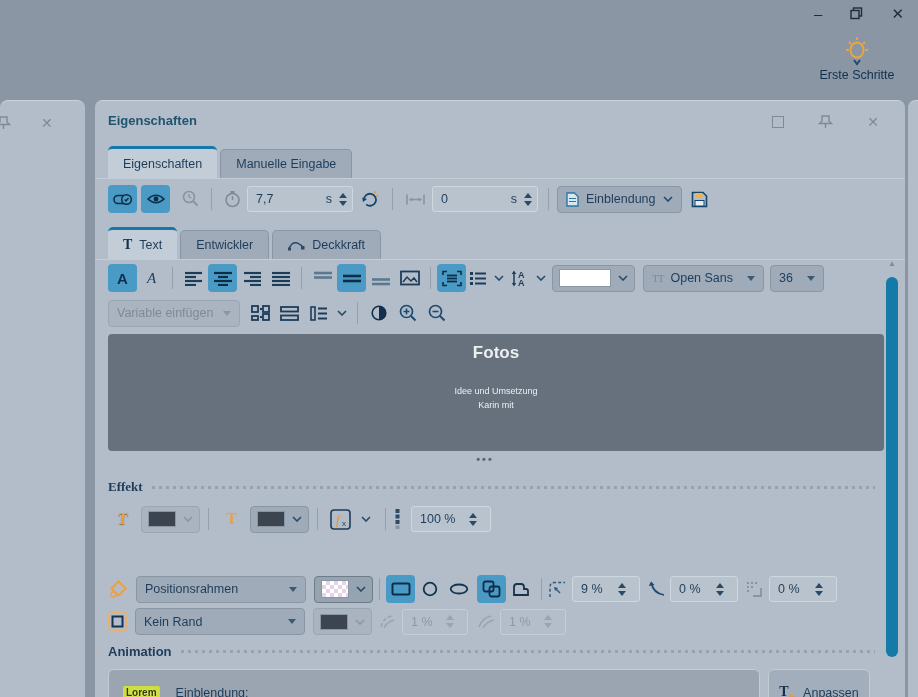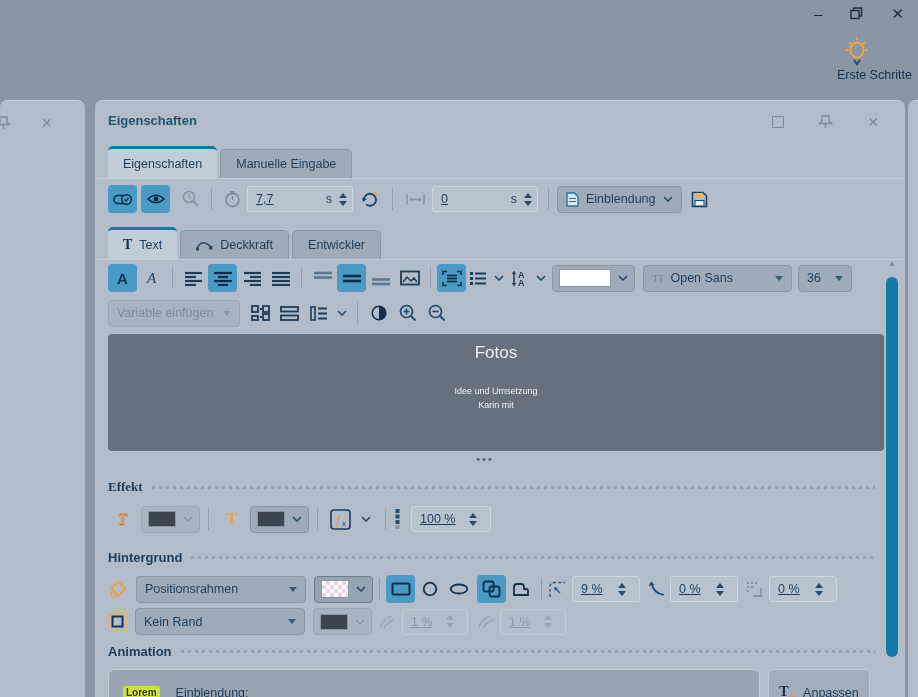--- a/index.html
+++ b/index.html
@@ -3,21 +3,21 @@
 <meta charset="utf-8">
 <style>
   html,body{margin:0;padding:0;}
   body{width:918px;height:697px;overflow:hidden;background:#8a96a4;
        font-family:"Liberation Sans",sans-serif;color:#1d3c5a;position:relative;}
   svg{display:block;}
   
   .topbar{position:absolute;top:0;left:0;right:0;height:100px;}
   .winbtns{position:absolute;top:6px;right:14px;display:flex;gap:28px;align-items:center;color:#222c38;}
   .winbtn{font-size:15px;line-height:15px;cursor:default;}
-  .erste{position:absolute;top:36px;right:6px;width:110px;text-align:right;}
+  .erste{position:absolute;top:36px;right:6px;width:110px;text-align:center;}
   .erste .lbl{font-size:12.5px;color:#12304e;margin-top:2px;}
   
   .leftpanel{position:absolute;left:0;top:100px;width:85px;height:597px;background:#b3bdc9;
              border-radius:8px 8px 0 0;border-top:1px solid #c9d3dc;}
   .lp-icons{display:flex;align-items:center;gap:30px;margin:14px 0 0 -4px;color:#7e8a98;}
   .rightstrip{position:absolute;left:908px;top:100px;width:10px;height:597px;background:#b3bdc9;
               border-radius:8px 0 0 0;border-top:1px solid #c9d3dc;}
   .panel{position:absolute;left:95px;top:100px;width:810px;height:597px;background:#b3bdc9;
          border-radius:8px 8px 0 0;border-top:1px solid #c9d3dc;overflow:hidden;}
   .ptitle{position:absolute;left:13px;top:12px;font-size:13px;font-weight:bold;color:#20546f;}
@@ -32,21 +32,21 @@
   .tab.inactive{background:#9fabb9;border:1px solid #8997a5;border-bottom:none;margin-left:3px;}
   .tabline{position:absolute;left:0;right:0;top:77px;height:1px;background:#c3cdd7;}
   .tabline2{position:absolute;left:0;right:0;top:158px;height:1px;background:#c3cdd7;}
   
   .row{position:absolute;left:13px;display:flex;align-items:center;}
   .tbtn{min-width:29px;height:28px;border-radius:4px;display:flex;align-items:center;justify-content:center;}
   .tbtn.on{background:#4a9ac6;}
   .sep{width:1px;height:22px;background:#94a0ae;margin:0 6px;}
   .field{background:#b9c3cd;border:1px solid #cdd7df;border-radius:3px;height:26px;display:flex;
          align-items:center;padding:0 5px 0 8px;font-size:12.5px;color:#1d3c5a;box-sizing:border-box;}
-  .field input{border:none;background:transparent;font:inherit;color:inherit;padding:0;width:100%;outline:none;text-decoration:underline;}
+  .field input{border:none;background:transparent;font:inherit;color:inherit;padding:0;width:100%;outline:none;}
   .field .unit{margin:0 4px 0 auto;}
   .field.dis{color:#8d99a7;border-color:#c3cdd7;background:#b4becA;}
   .field.dis input{color:#8d99a7;}
   .spin{display:flex;flex-direction:column;gap:3px;margin-left:3px;}
   .spin i{width:0;height:0;border-left:4px solid transparent;border-right:4px solid transparent;}
   .spin .up{border-bottom:5px solid #2a4a66;}
   .spin .dn{border-top:5px solid #2a4a66;}
   .dis .spin .up{border-bottom-color:#98a4b0;}
   .dis .spin .dn{border-top-color:#98a4b0;}
   .dd{background:#9fabb9;border:1px solid #8997a5;border-radius:4px;height:27px;display:flex;
@@ -67,21 +67,21 @@
   .glowT{font-family:"Liberation Serif",serif;font-style:italic;font-weight:bold;font-size:17px;
          color:#e8a04c;text-shadow:0 1px 1px #9c6a28;}
   .outT{font-family:"Liberation Serif",serif;font-weight:bold;font-size:16px;color:#e8a04c;}
   .serifT{font-family:"Liberation Serif",serif;font-weight:bold;font-size:14px;color:#12304e;}
   .tfx{font-family:"Liberation Serif",serif;font-weight:bold;font-size:14px;color:#12304e;}
   .tfx sub{color:#e8962c;font-size:9px;font-style:italic;}
   .hotbox{border:1.5px solid #e8b06c;border-radius:3px;padding:2px;display:flex;}
   
   .preview{position:absolute;left:13px;top:233px;width:776px;height:117px;background:#67717e;
            border-radius:4px;text-align:center;color:#edeff1;}
-  .pv-title{font-weight:normal;font-size:17px;margin-top:9px;}
+  .pv-title{font-weight:bold;font-size:17px;margin-top:9px;}
   .pv-sub{font-size:9px;margin-top:7px;}
   .pv-l3{font-size:9px;margin-top:23px;}
   .pv-l4{font-size:9px;margin-top:4px;}
   .expander{position:absolute;left:0;right:30px;top:352px;text-align:center;color:#5a6674;
             font-size:11px;letter-spacing:2px;font-weight:bold;}
   
   .sec{position:absolute;left:13px;right:30px;display:flex;align-items:center;}
   .sec b{font-size:13px;color:#1d3c5a;white-space:nowrap;}
   .dots{flex:1;height:3px;margin-left:9px;
         background:repeating-linear-gradient(90deg,#97a2ae 0 3px,transparent 3px 7px);}
@@ -252,29 +252,29 @@
     </span>
   </div>
 
   <div class="tabline2"></div>
   <div class="tabs" style="top:126px;">
     <div class="tab active">
       <span class="serifT">T</span>
       <span>Text</span>
     </div>
     <div class="tab inactive">
+      <span>Entwickler</span>
+    </div>
+    <div class="tab inactive">
       <svg width="17" height="13" viewBox="0 0 17 13">
           <path d="M1,10 C4,2 9,2 15,8" fill="none" stroke="#2a4a66" stroke-width="1.6"></path>
           <rect x="0" y="8.5" width="3" height="3" fill="#2a4a66"></rect>
           <rect x="13" y="7" width="3.5" height="3.5" fill="#2a4a66"></rect>
         </svg>
       <span>Deckkraft</span>
-    </div>
-    <div class="tab inactive">
-      <span>Entwickler</span>
     </div>
   </div>
 
   <div class="row" style="top:163px;">
     <div class="tbtn on">
         <span class="Abold">A</span>
       </div>
     <div class="tbtn">
         <span class="Aital">A</span>
       </div>
@@ -394,21 +394,21 @@
     </div>
     <svg class="chevc" width="10" height="6" viewBox="0 0 10 6" style="margin:0 6px 0 2px;">
         <polyline points="1,1 5,5 9,1" fill="none" stroke="#2a4a66" stroke-width="1.6"></polyline>
       </svg>
     <div class="dd" style="padding:0 6px;">
       <span class="swatch"></span>
       <svg class="chevc" width="10" height="6" viewBox="0 0 10 6">
           <polyline points="1,1 5,5 9,1" fill="none" stroke="#2a4a66" stroke-width="1.6"></polyline>
         </svg>
     </div>
-    <div class="dd" style="margin-left:8px;width:149px;">
+    <div class="dd" style="margin-left:8px;width:121px;">
       <span class="ttgl">TT</span>
       <span>Open Sans</span>
       <span class="tri" style="margin-left:auto;"></span>
     </div>
     <div class="dd" style="margin-left:6px;width:54px;">
       <span>36</span>
       <span class="tri" style="margin-left:auto;"></span>
     </div>
   </div>
 
@@ -529,24 +529,20 @@
     </span>
     <div class="field" style="width:80px;">
       <input style="width: 46px;" value="100 %">
       <span class="spin">
           <i class="up"></i>
           <i class="dn"></i>
         </span>
     </div>
   </div>
 
-  <div class="sec" style="top:449px;">
-    <b>Hintergrund</b>
-      <span class="dots"></span>
-  </div>
   <div class="row" style="top:474px;">
     <span style="margin-right:6px;">
       <svg width="22" height="22" viewBox="0 0 22 22">
           <rect x="5.5" y="5.5" width="10" height="10" transform="rotate(45 10.5 10.5)" fill="none" stroke="#e8a04c" stroke-width="2"></rect>
           <circle cx="5.5" cy="16.5" r="2.4" fill="none" stroke="#e8a04c" stroke-width="1.5"></circle>
         </svg>
     </span>
     <div class="dd" style="width:170px;">
       <span>Positionsrahmen</span>
       <span class="tri" style="margin-left:auto;"></span>

